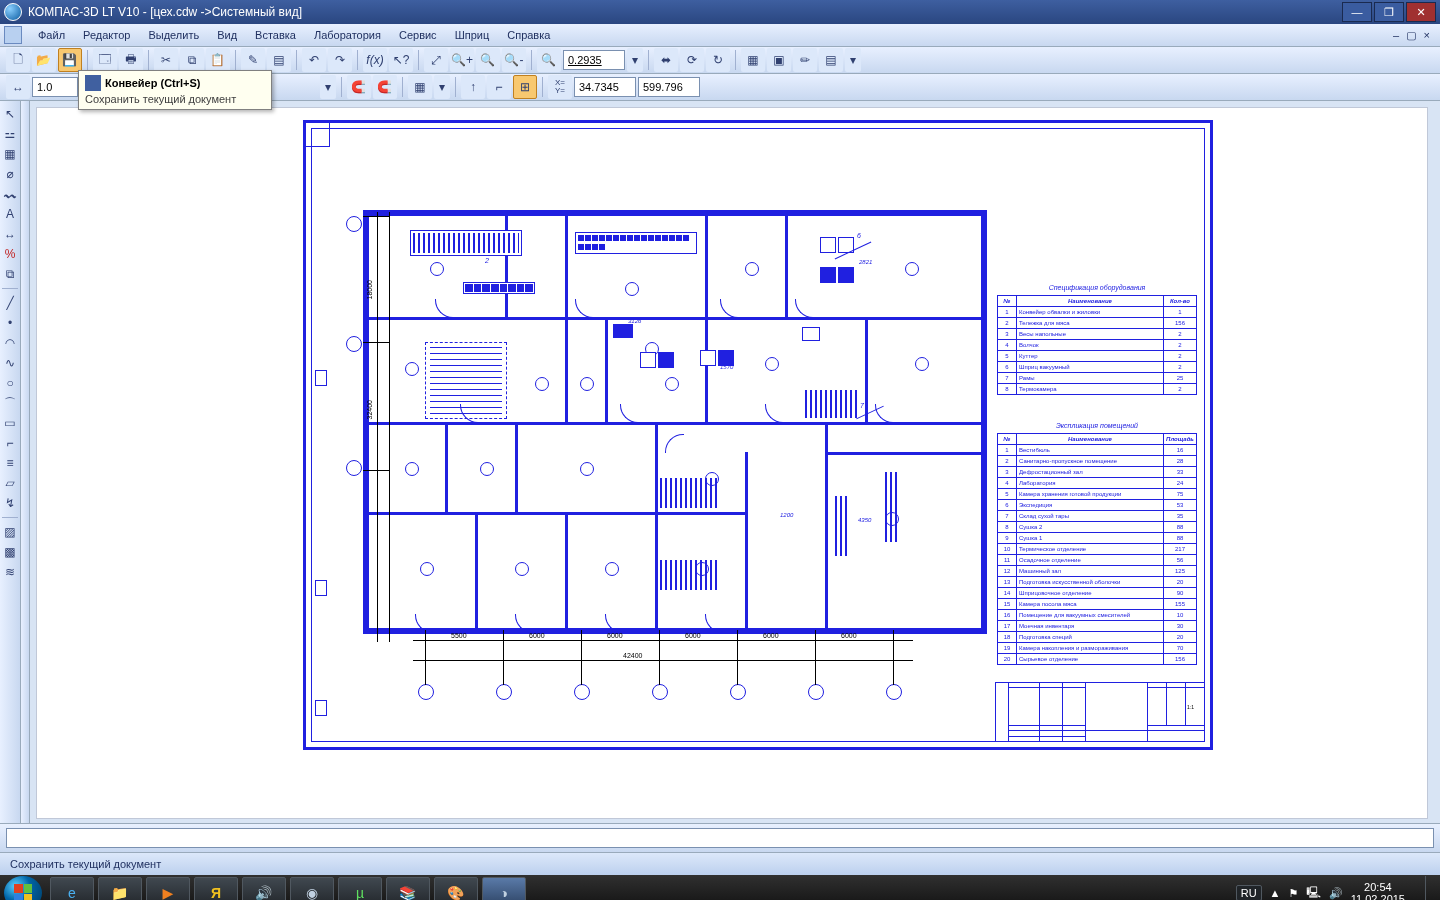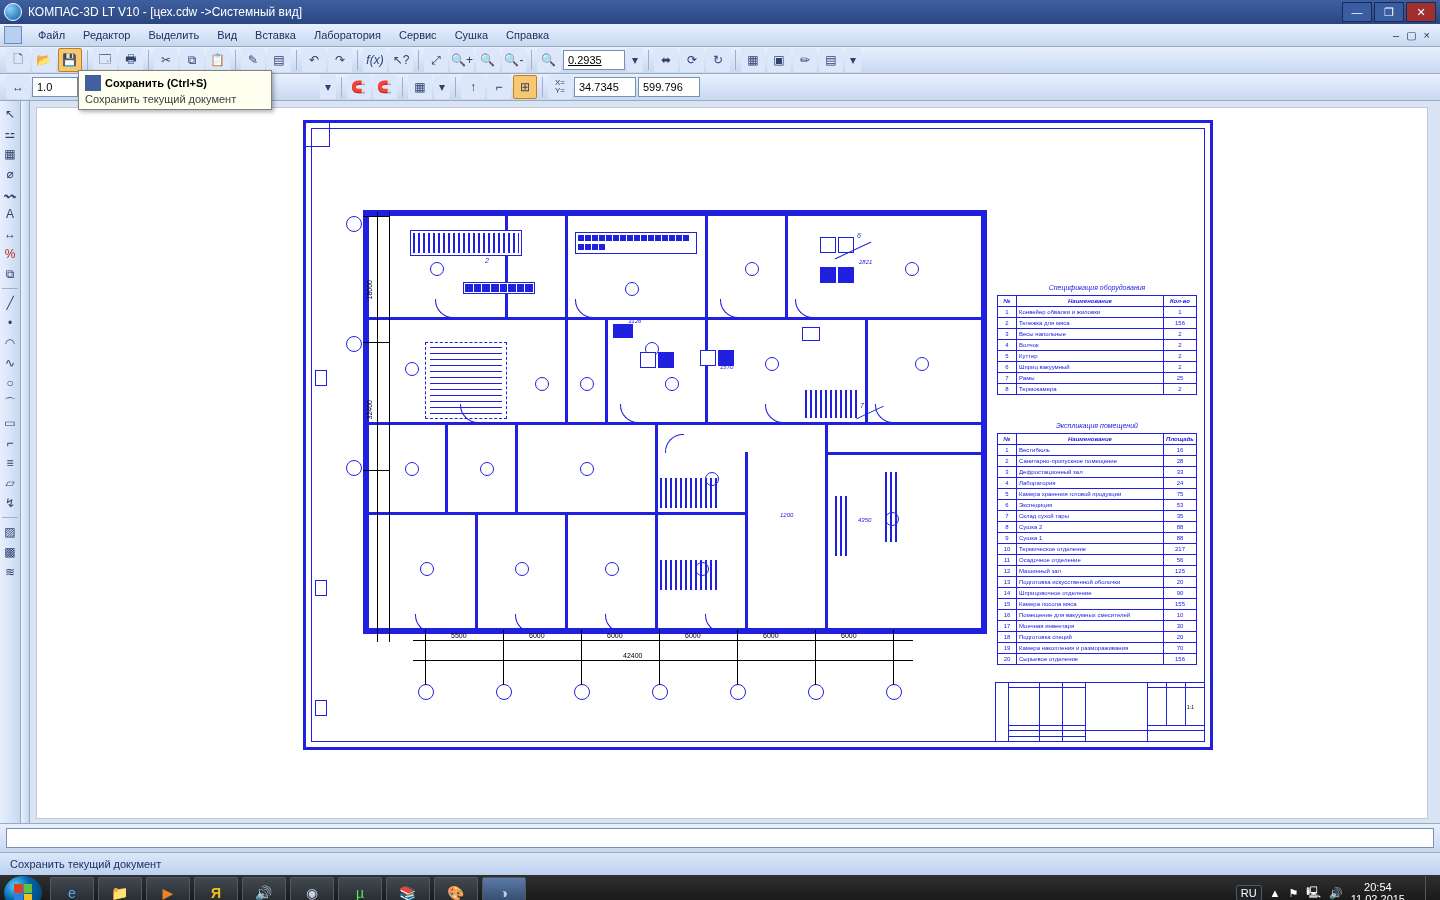--- a/index.html
+++ b/index.html
@@ -108,21 +108,21 @@
 
 <div class="menubar">
   <div class="micn"></div>
   <div class="mi">Файл</div>
   <div class="mi">Редактор</div>
   <div class="mi">Выделить</div>
   <div class="mi">Вид</div>
   <div class="mi">Вставка</div>
   <div class="mi">Лаборатория</div>
   <div class="mi">Сервис</div>
-  <div class="mi">Сушка</div>
+  <div class="mi">Шприц</div>
   <div class="mi">Справка</div>
   <div class="mdi">– ▢ ×</div>
 </div>
 
 <div class="toolbar">
   <div class="tbtn">🗋</div>
   <div class="tbtn">📂</div>
   <div class="tbtn pressed">💾</div>
   <div class="tsep"></div>
   <div class="tbtn">🗔</div>
@@ -181,21 +181,21 @@
   <div class="tbtn pressed">⊞</div>
   <div class="tsep"></div>
   <div class="tbtn" style="font-size:8px;line-height:1">X=<br>Y=</div>
   <input class="tinput" style="width: 52px;" value="34.7345">
   <input class="tinput" style="width: 52px;" value="599.796">
 </div>
 
 <div class="tooltip">
   <div class="tt-title">
       <span class="tt-icn"></span>
-      <span>Сохранить (Ctrl+S)</span>
+      <span>Конвейер (Ctrl+S)</span>
     </div>
   <div class="tt-body">Сохранить текущий документ</div>
 </div>
 
 <div class="workarea">
   <div class="vtoolbar">
     <div class="vbtn">↖</div>
     <div class="vbtn">⚍</div>
     <div class="vbtn">▦</div>
     <div class="vbtn">⌀</div>

